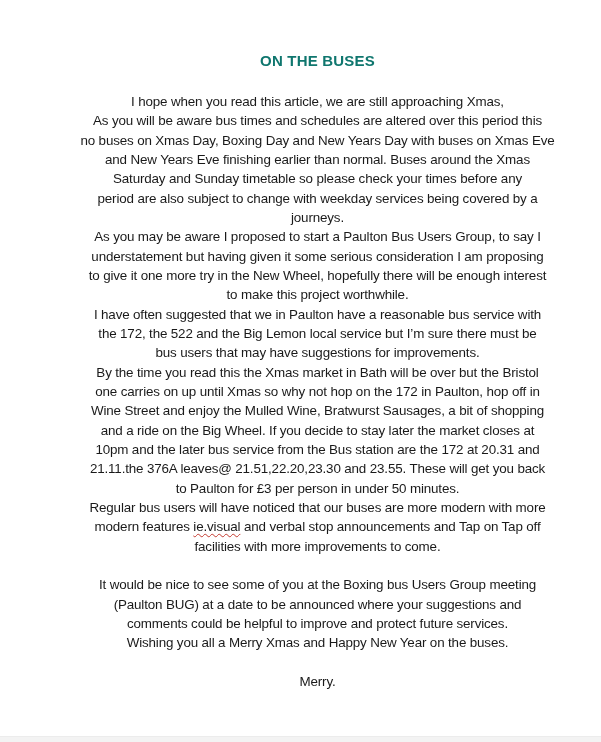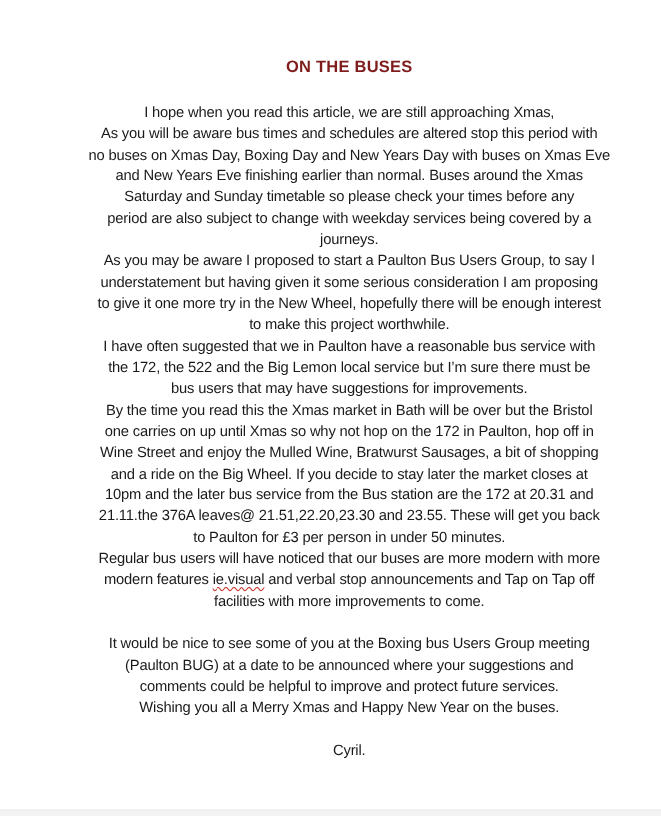--- a/index.html
+++ b/index.html
@@ -22,21 +22,21 @@
   .doc-title {
     position: absolute;
     top: 51px;
     left: 63px;
     width: 509px;
     margin: 0;
     text-align: center;
     font-size: 15px;
     line-height: 20px;
     font-weight: bold;
-    color: #7f1d1d;
+    color: #0f766e;
     letter-spacing: 0.2px;
   }
   .doc-body {
     position: absolute;
     top: 92px;
     left: 63px;
     width: 509px;
     text-align: center;
   }
   .line {
@@ -64,21 +64,21 @@
   }
 </style>
 </head>
 <body style="--bg: #ffffff; --text: #1a1a1a; --spell: #c43a2f; --strip: #f3f3f3;">
 
 <div class="page">
   <h1 class="doc-title">ON THE BUSES</h1>
 
   <div class="doc-body">
       <div class="line">I hope when you read this article, we are still approaching Xmas,</div>
-      <div class="line">As you will be aware bus times and schedules are altered stop this period with</div>
+      <div class="line">As you will be aware bus times and schedules are altered over this period this</div>
       <div class="line">no buses on Xmas Day, Boxing Day and New Years Day with buses on Xmas Eve</div>
       <div class="line">and New Years Eve finishing earlier than normal. Buses around the Xmas</div>
       <div class="line">Saturday and Sunday timetable so please check your times before any</div>
       <div class="line">period are also subject to change with weekday services being covered by a</div>
       <div class="line">journeys.</div>
       <div class="line">As you may be aware I proposed to start a Paulton Bus Users Group, to say I</div>
       <div class="line">understatement but having given it some serious consideration I am proposing</div>
       <div class="line">to give it one more try in the New Wheel, hopefully there will be enough interest</div>
       <div class="line">to make this project worthwhile.</div>
       <div class="line">I have often suggested that we in Paulton have a reasonable bus service with</div>
@@ -93,17 +93,17 @@
       <div class="line">to Paulton for £3 per person in under 50 minutes.</div>
       <div class="line">Regular bus users will have noticed that our buses are more modern with more</div>
       <div class="line"><span>modern features </span><span class="squiggle">ie.visual</span><span> and verbal stop announcements and Tap on Tap off</span></div>
       <div class="line">facilities with more improvements to come.</div>
       <div class="line">&nbsp;</div>
       <div class="line">It would be nice to see some of you at the Boxing bus Users Group meeting</div>
       <div class="line">(Paulton BUG) at a date to be announced where your suggestions and</div>
       <div class="line">comments could be helpful to improve and protect future services.</div>
       <div class="line">Wishing you all a Merry Xmas and Happy New Year on the buses.</div>
       <div class="line">&nbsp;</div>
-      <div class="line">Cyril.</div>
+      <div class="line">Merry.</div>
     </div>
 
   <div class="bottom-strip"></div>
 </div>
 
 </body></html>

